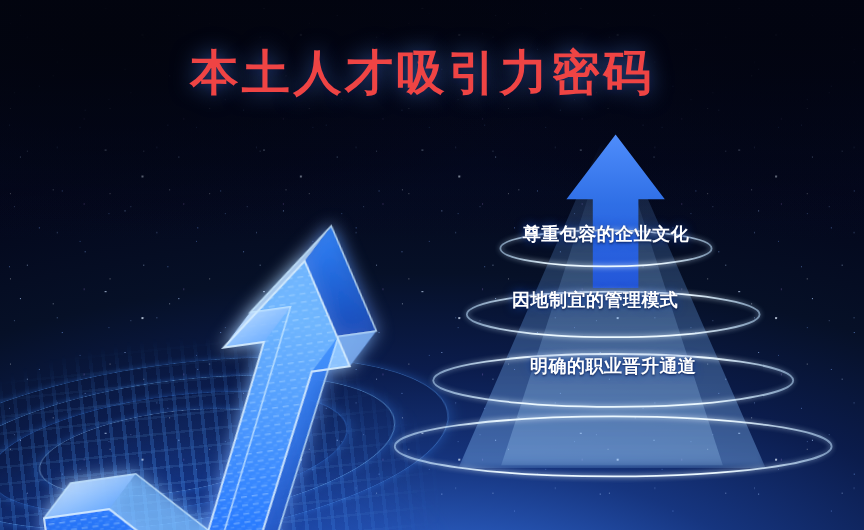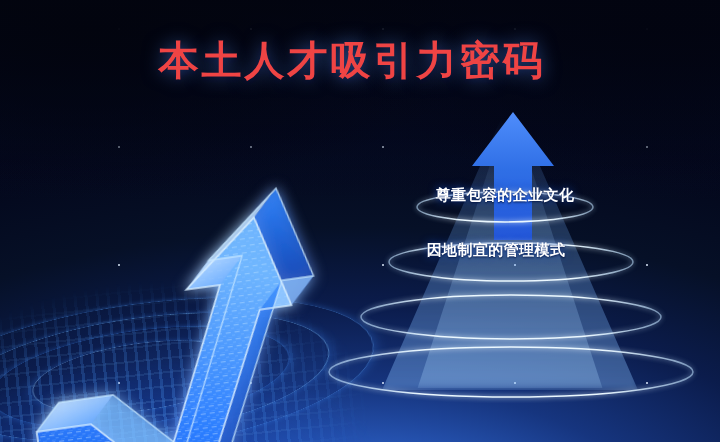--- a/index.html
+++ b/index.html
@@ -247,16 +247,17 @@
     <g filter="url(#ringGlow)" fill="none" stroke="url(#ringG)" stroke-width="1.5">
       <ellipse cx="505" cy="207" rx="88" ry="15"></ellipse>
       <ellipse cx="511" cy="262" rx="122" ry="19"></ellipse>
       <ellipse cx="511" cy="317" rx="150" ry="22"></ellipse>
       <ellipse cx="511" cy="372" rx="182" ry="25"></ellipse>
     </g>
   </svg>
 
   <div class="ring-label" style="left:505px;top:186px;">尊重包容的企业文化</div>
   <div class="ring-label" style="left:496px;top:241px;">因地制宜的管理模式</div>
+  <div class="ring-label" style="left:511px;top:296px;">明确的职业晋升通道</div>
 
   <div class="title">本土人才吸引力密码</div>
 
 </div>
 
 </body></html>

